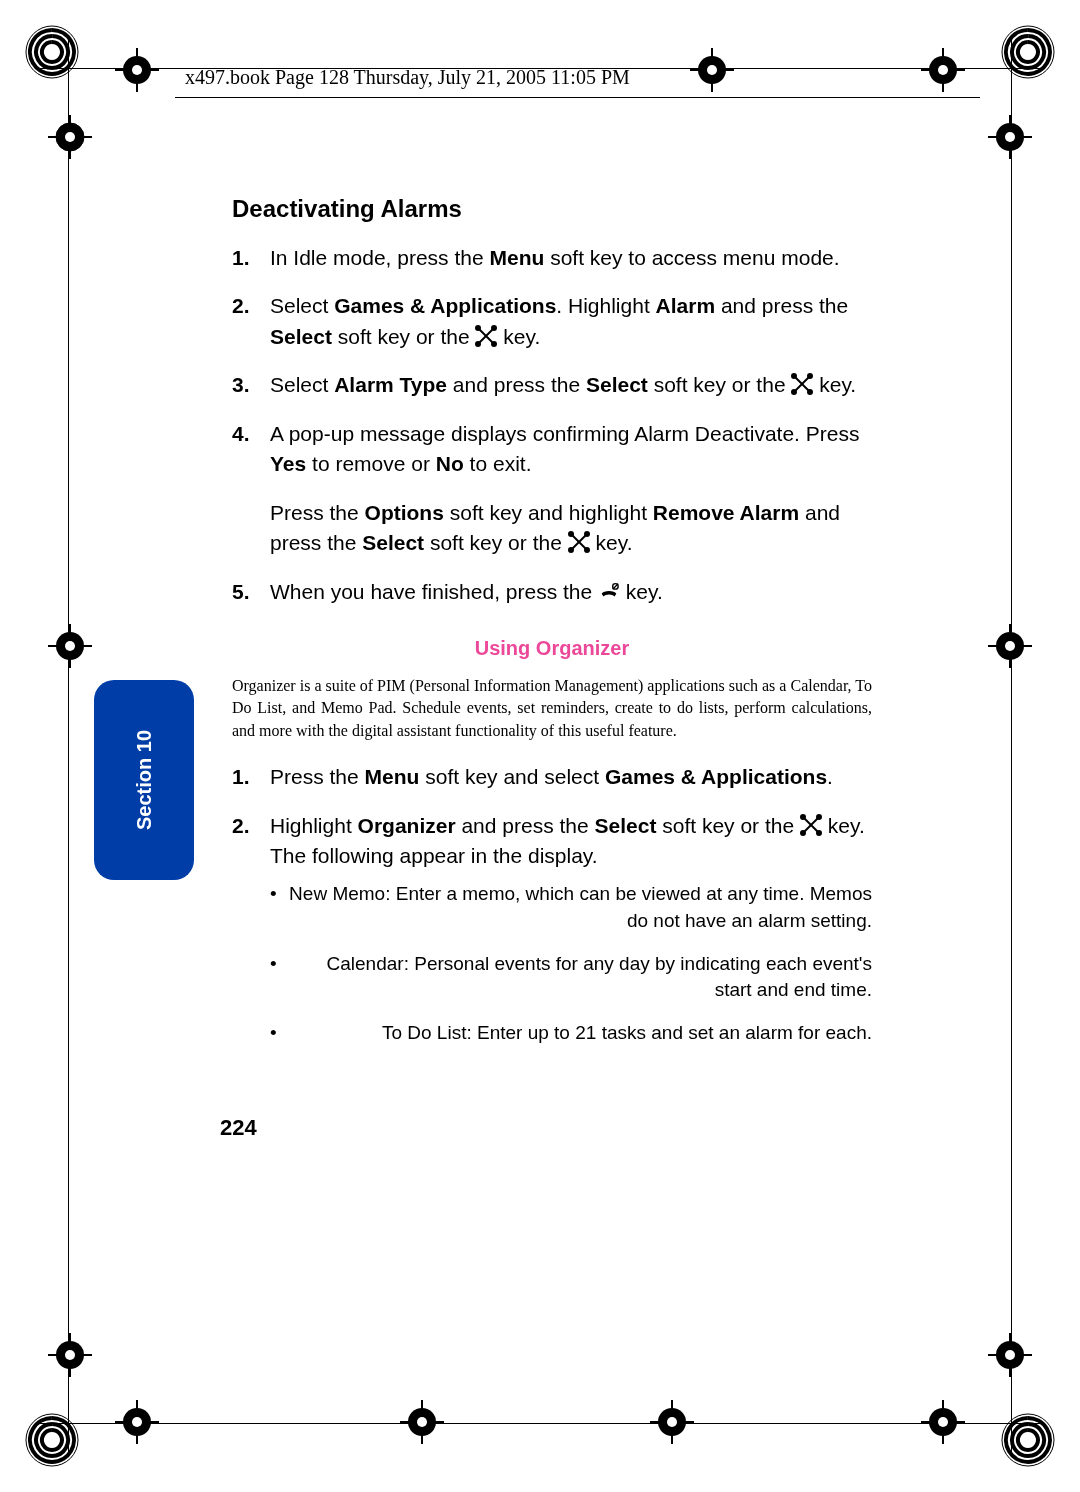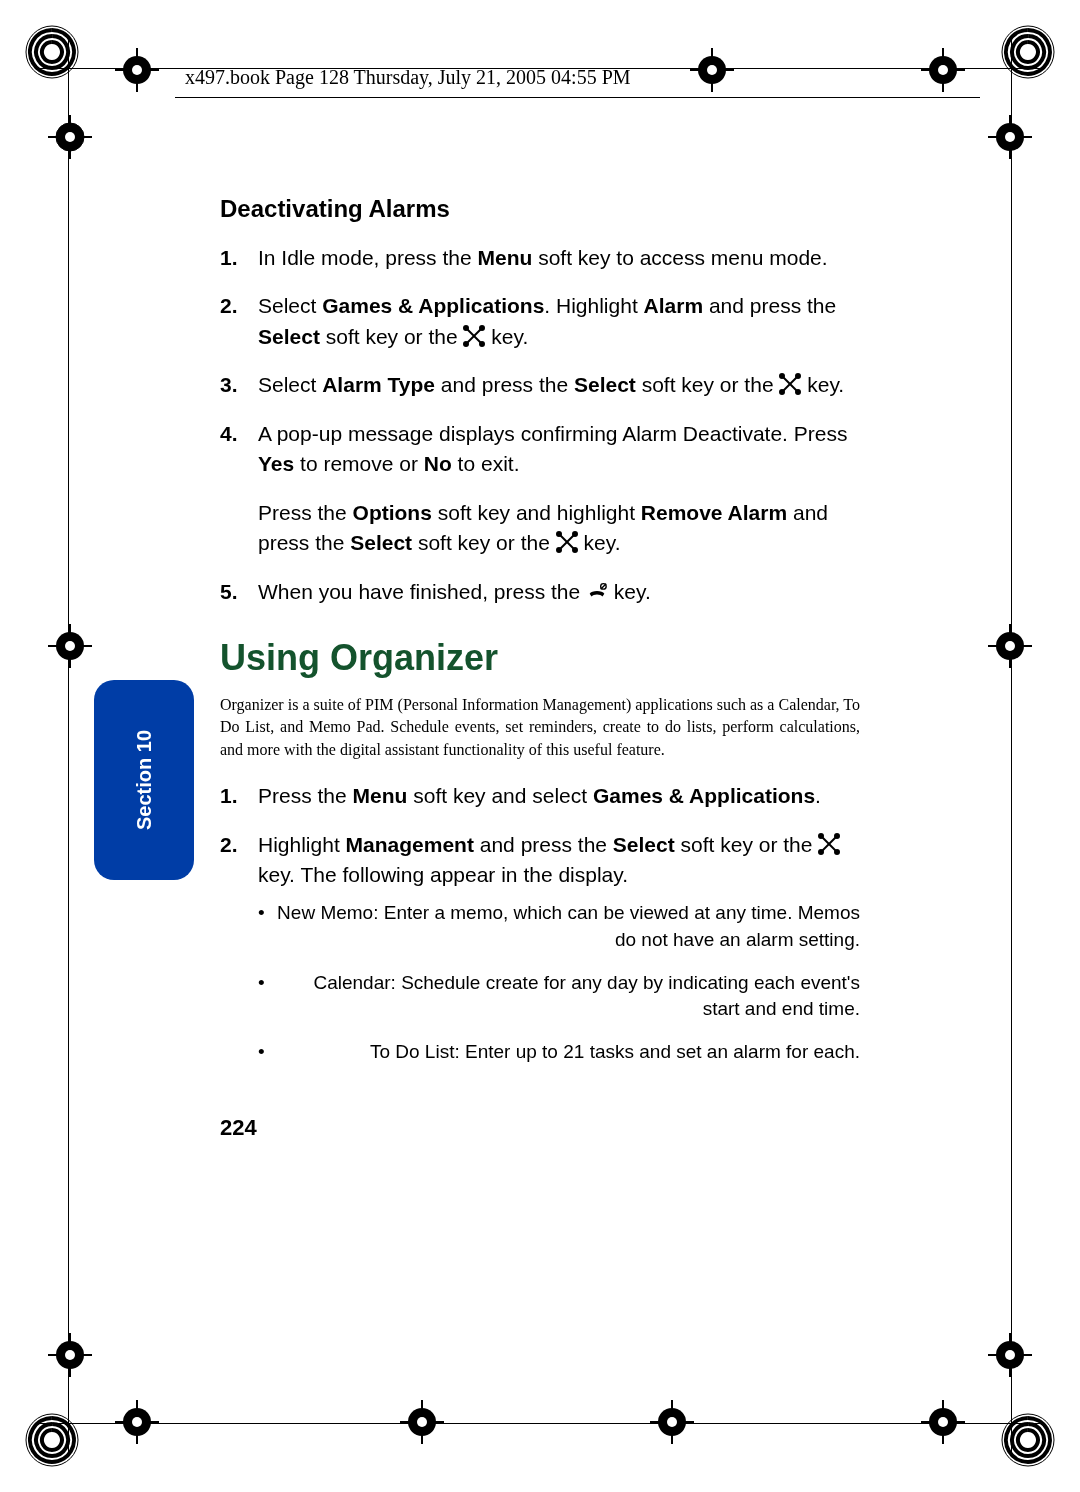--- a/index.html
+++ b/index.html
@@ -29,34 +29,35 @@
   }
   .header-text{
     position:absolute;
     left:185px;
     top:66px;
     font-family:"Times New Roman",serif;
     font-size:20px;
   }
   .content{
     position:absolute;
-    left:220px;
+    left:232px;
     top:195px;
     width:640px;
   }
   .h3{
     font-weight:bold;
     font-size:24px;
     margin:0 0 20px 0;
   }
   .h2{
-    color:#14532d;
-    font-weight:bold;
-    font-size:36px;
+    color:#ec4899;
+    font-weight:bold;
+    font-size:20px;
     margin:30px 0 15px 0;
+    text-align:center;
   }
   ol.steps{
     list-style:none;
     padding:0;
     margin:0 0 25px 0;
   }
   ol.steps>li{
     display:flex;
     font-size:21px;
     line-height:1.45;
@@ -252,21 +253,21 @@
 <div class="cross-mark" style="left:690px;top:48px;">
     <svg viewBox="0 0 44 44">
       <circle cx="22" cy="22" r="14" fill="#000"></circle>
       <line x1="0" y1="22" x2="44" y2="22" stroke="#000" stroke-width="2"></line>
       <line x1="22" y1="0" x2="22" y2="44" stroke="#000" stroke-width="2"></line>
       <circle cx="22" cy="22" r="5" fill="#fff"></circle>
     </svg>
   </div>
 
 <div class="header-line"></div>
-<div class="header-text">x497.book  Page 128  Thursday, July 21, 2005  04:55 PM</div>
+<div class="header-text">x497.book  Page 128  Thursday, July 21, 2005  11:05 PM</div>
 
 <div class="section-tab">
   <span>Section 10</span>
 </div>
 
 <div class="content">
 
   <div class="h3">Deactivating Alarms</div>
 
   <ol class="steps">
@@ -331,38 +332,38 @@
   <p class="serif-para">Organizer is a suite of PIM (Personal Information Management) applications such as a Calendar, To Do List, and Memo Pad. Schedule events, set reminders, create to do lists, perform calculations, and more with the digital assistant functionality of this useful feature.</p>
 
   <ol class="steps">
     <li>
         <span class="num">1.</span>
         <span class="txt">Press the <b>Menu</b> soft key and select <b>Games &amp; Applications</b>.</span>
       </li>
     <li>
         <span class="num">2.</span>
         <span class="txt">
-        <span>Highlight <b>Management</b> and press the <b>Select</b> soft key or the <span class="key-icon"><svg viewBox="0 0 22 22">
+        <span>Highlight <b>Organizer</b> and press the <b>Select</b> soft key or the <span class="key-icon"><svg viewBox="0 0 22 22">
                 <g stroke="#000" stroke-width="2" fill="none">
                   <line x1="3" y1="3" x2="19" y2="19"></line>
                   <line x1="19" y1="3" x2="3" y2="19"></line>
                   <circle cx="3" cy="3" r="2" fill="#000"></circle>
                   <circle cx="19" cy="3" r="2" fill="#000"></circle>
                   <circle cx="3" cy="19" r="2" fill="#000"></circle>
                   <circle cx="19" cy="19" r="2" fill="#000"></circle>
                 </g>
               </svg></span> key. The following appear in the display.</span>
         <ul class="sub">
           <li>
               <span class="bul">•</span>
               <span class="t">New Memo: Enter a memo, which can be viewed at any time. Memos do not have an alarm setting.</span>
             </li>
           <li>
               <span class="bul">•</span>
-              <span class="t">Calendar: Schedule create for any day by indicating each event's start and end time.</span>
+              <span class="t">Calendar: Personal events for any day by indicating each event's start and end time.</span>
             </li>
           <li>
               <span class="bul">•</span>
               <span class="t">To Do List: Enter up to 21 tasks and set an alarm for each.</span>
             </li>
         </ul>
     </span>
       </li>
   </ol>
 

